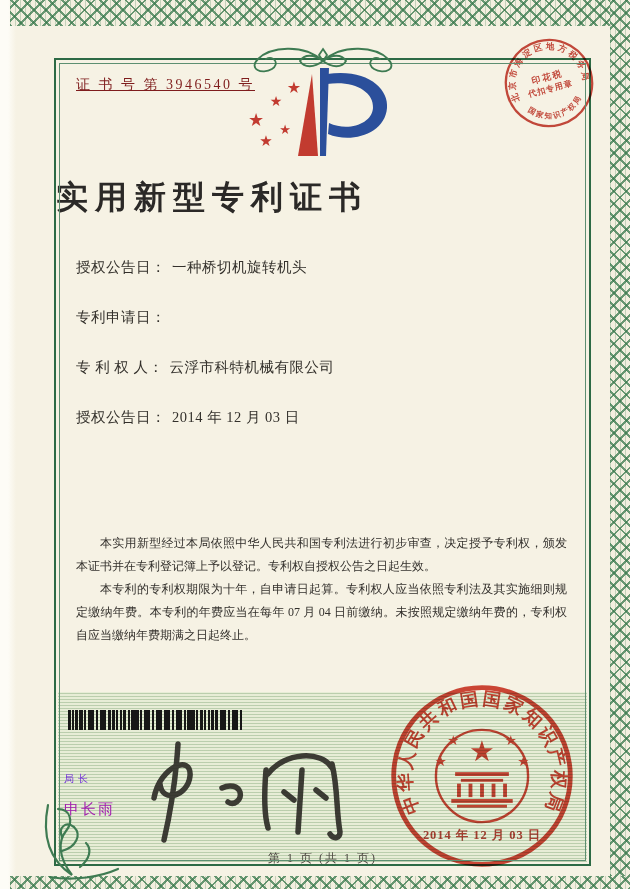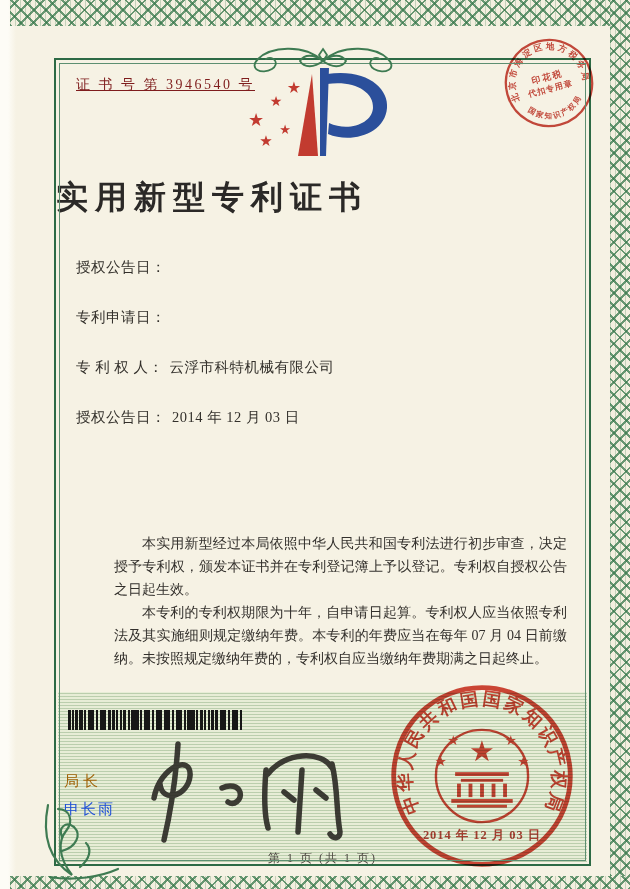--- a/index.html
+++ b/index.html
@@ -38,32 +38,32 @@
   .tax-seal { position:absolute; left:444px; top:-26px; width:98px; height:98px;
     transform:rotate(-15deg); z-index:4; mix-blend-mode:multiply; opacity:.92; }
   .title { position:absolute; top:116px; left:0; width:100%; 
     font-size:32px; font-weight:700; letter-spacing:7px; color:#2b2927; z-index:2; }
   .fields { position:absolute; left:20px; right:20px; top:196px; z-index:2; }
   .field-row { height:22px; margin-bottom:28px; font-size:14.5px;
     letter-spacing:.5px; color:#33302b; display:flex; align-items:center; }
   .field-label { white-space:pre; }
   .field-value { margin-left:6px; white-space:pre; }
   .paragraphs { position:absolute; left:20px; right:22px; top:472px; z-index:2; }
-  .paragraphs p { font-size:14px; line-height:23px; text-indent:2em;
-    text-align:justify; color:#33302c;margin-left:38px; }
+  .paragraphs p { font-size:12px; line-height:23px; text-indent:2em;
+    text-align:justify; color:#33302c; }
   .barcode { position:absolute; left:12px; top:650px; width:174px; height:20px; z-index:3;
     background-image:
       repeating-linear-gradient(90deg,#161616 0 2px,transparent 2px 4px),
       repeating-linear-gradient(90deg,#161616 0 1px,transparent 1px 7px),
       repeating-linear-gradient(90deg,#161616 0 3px,transparent 3px 11px);
   }
-  .sig-role { position:absolute; left:8px; top:712px; font-size:15px;
-    letter-spacing:4px; color:#a16207; z-index:3;font-family:Liberation Mono, monospace; }
+  .sig-role { position:absolute; left:8px; top:712px; font-size:10px;
+    letter-spacing:4px; color:#6d28d9; z-index:3;font-family:Liberation Mono, monospace; }
   .sig-name { position:absolute; left:8px; top:740px; font-size:15px;
-    letter-spacing:2px; color:#1d4ed8; z-index:3; }
+    letter-spacing:2px; color:#a21caf; z-index:3; }
   .signature { position:absolute; left:70px; top:676px; width:250px; height:110px; z-index:3; }
   .main-seal { position:absolute; left:330px; top:620px; width:192px; height:192px;
     z-index:4; mix-blend-mode:multiply; opacity:.93; }
   .footer { position:absolute; left:0; width:100%; top:790px; text-align:center;
     font-size:12px; letter-spacing:2px; color:#4a463f; z-index:2; }
   .ornament-top { position:absolute; left:50%; top:-15px; transform:translateX(-50%);
     width:230px; height:32px; z-index:6; }
   .ornament-corner { position:absolute; left:-20px; bottom:-18px;
     width:95px; height:95px; z-index:6; }
   svg text { font-family:"Liberation Serif", serif; }
@@ -129,20 +129,21 @@
       </text>
       <text x="75" y="70" text-anchor="middle" font-size="13.5" letter-spacing="3" fill="#c43c30" font-weight="700">印花税</text>
       <text x="75" y="88" text-anchor="middle" font-size="12.5" letter-spacing="1.5" fill="#c43c30" font-weight="700">代扣专用章</text>
     </svg>
 
     <h1 class="title">实用新型专利证书</h1>
 
     <div class="fields">
       <div class="field-row">
         <span class="field-label">授权公告日：</span>
+        <span class="field-value">一种桥切机旋转机头</span>
       </div>
       <div class="field-row">
         <span class="field-label">专利申请日：</span>
       </div>
       <div class="field-row">
         <span class="field-label">专 利 权 人：</span>
         <span class="field-value">云浮市科特机械有限公司</span>
       </div>
       <div class="field-row">
         <span class="field-label">授权公告日：</span>

